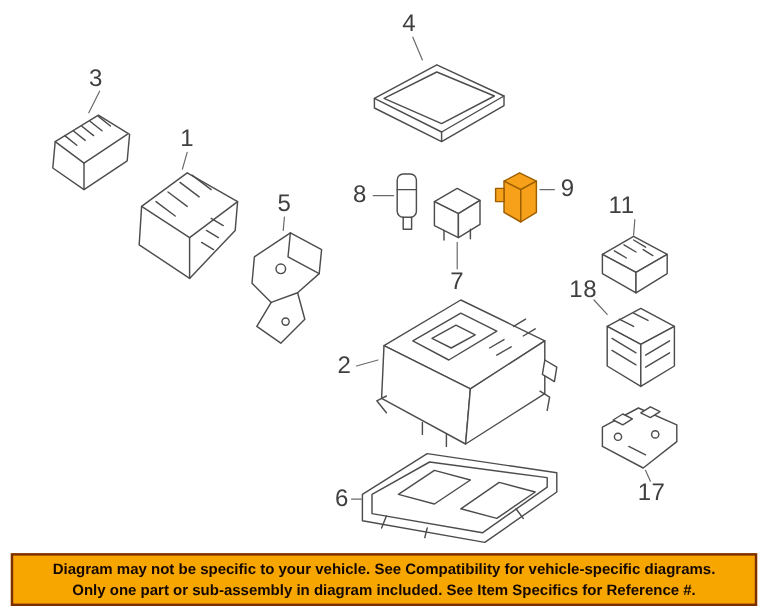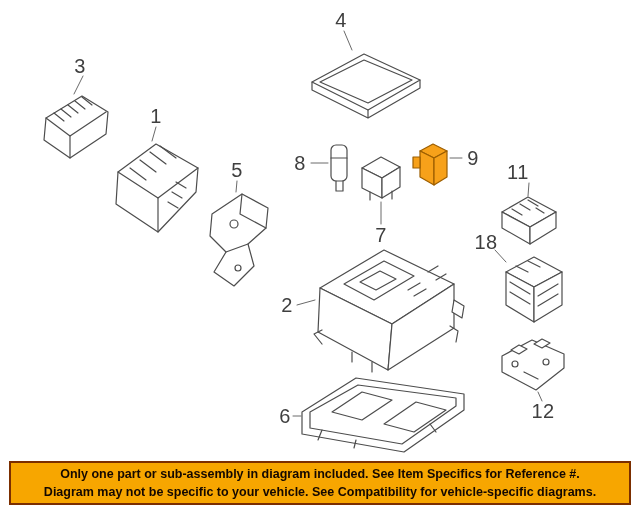--- a/index.html
+++ b/index.html
@@ -147,20 +147,20 @@
   <div class="num" style="left:156px;top:116px">1</div>
   <div class="num" style="left:341px;top:20px">4</div>
   <div class="num" style="left:300px;top:163px">8</div>
   <div class="num" style="left:381px;top:235px">7</div>
   <div class="num" style="left:473px;top:158px">9</div>
   <div class="num" style="left:518px;top:172px">11</div>
   <div class="num" style="left:486px;top:242px">18</div>
   <div class="num" style="left:237px;top:170px">5</div>
   <div class="num" style="left:287px;top:305px">2</div>
   <div class="num" style="left:285px;top:416px">6</div>
-  <div class="num" style="left:543px;top:411px">12</div>
+  <div class="num" style="left:543px;top:411px">17</div>
 
   <div id="banner">
+    <div class="bline">Diagram may not be specific to your vehicle. See Compatibility for vehicle-specific diagrams.</div>
     <div class="bline">Only one part or sub-assembly in diagram included. See Item Specifics for Reference #.</div>
-    <div class="bline">Diagram may not be specific to your vehicle. See Compatibility for vehicle-specific diagrams.</div>
   </div>
 
 </div>
 
 </body></html>

